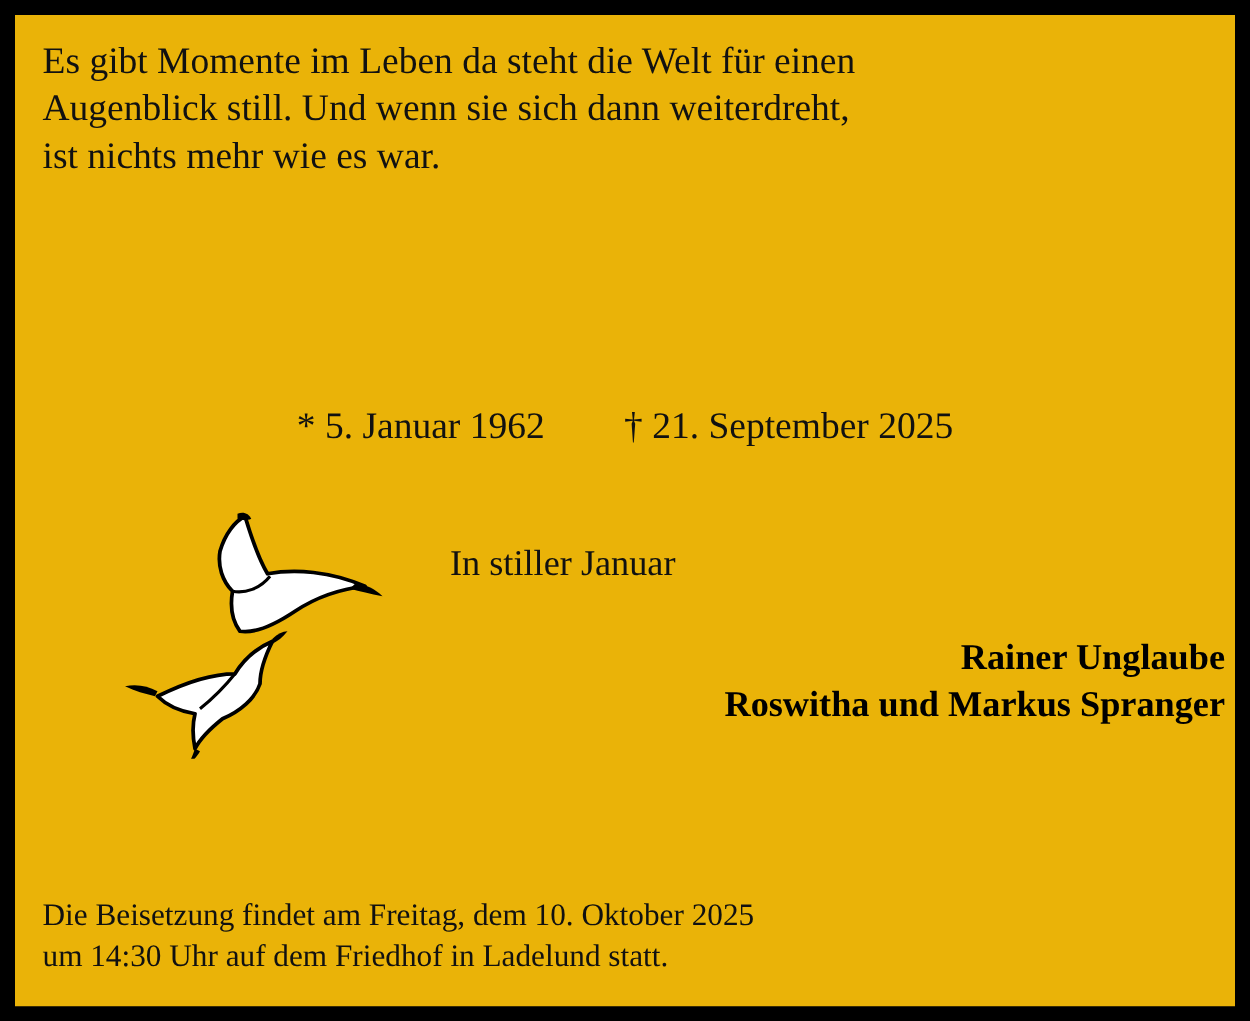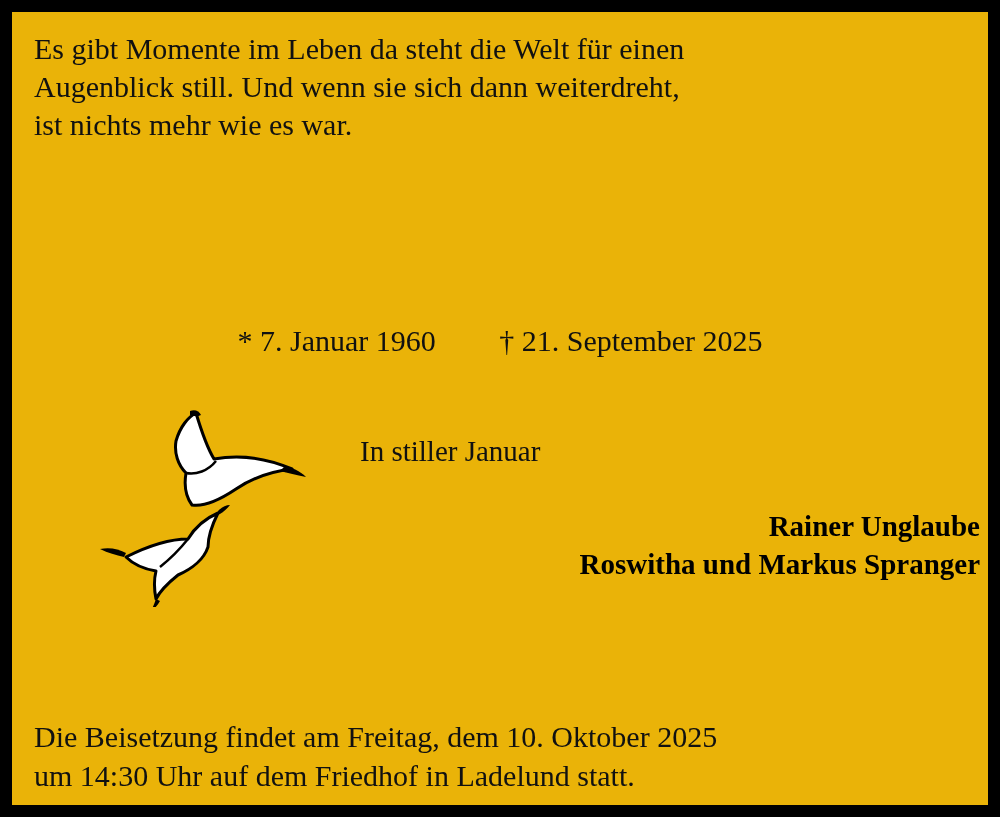--- a/index.html
+++ b/index.html
@@ -102,38 +102,38 @@
     left: 22px;
     top: 640px;
     font-size: 30px;
     color: #111111;
   }
   .funeral {
     position: absolute;
     left: 22px;
     top: 705px;
     width: 946px;
-    font-size: 30px;
+    font-size: 25px;
     line-height: 1.3;
     color: #111111;
     white-space: pre-line;
   }
 </style>
 </head>
 <body>
 
 <div class="notice">
 
   <div class="epigraph">Es gibt Momente im Leben da steht die Welt für einen
 Augenblick still. Und wenn sie sich dann weiterdreht,
 ist nichts mehr wie es war.</div>
 
 
   <div class="dates">
-    <span class="date-birth">* 7. Januar 1960</span>
+    <span class="date-birth">* 5. Januar 1962</span>
     <span class="date-death">† 21. September 2025</span>
   </div>
 
   <div class="birds">
     <svg viewBox="0 0 250 210" width="250" height="210" aria-hidden="true">
 
       <g fill="#ffffff" stroke="#000000" stroke-width="3" stroke-linejoin="round">
         <path d="M128 16 C134 36 140 52 146 62 C168 58 196 60 224 72 C206 74 186 80 168 92 C150 104 136 110 124 108 C118 100 116 88 118 76 C110 68 106 56 108 44 C112 30 120 20 128 16 Z"></path>
       </g>
       <g fill="#000000">

